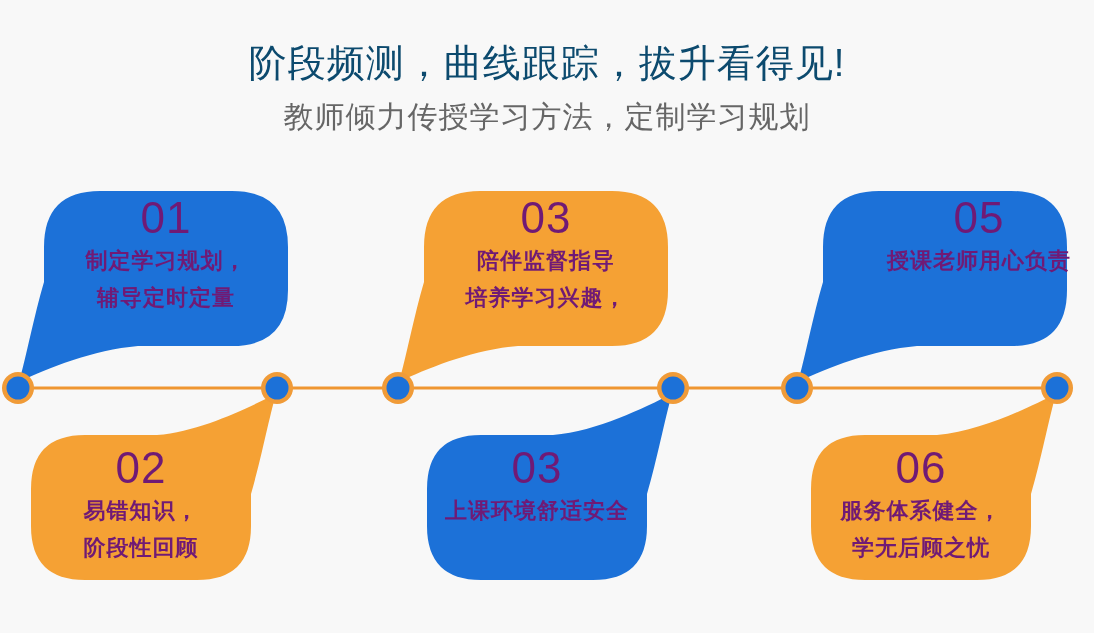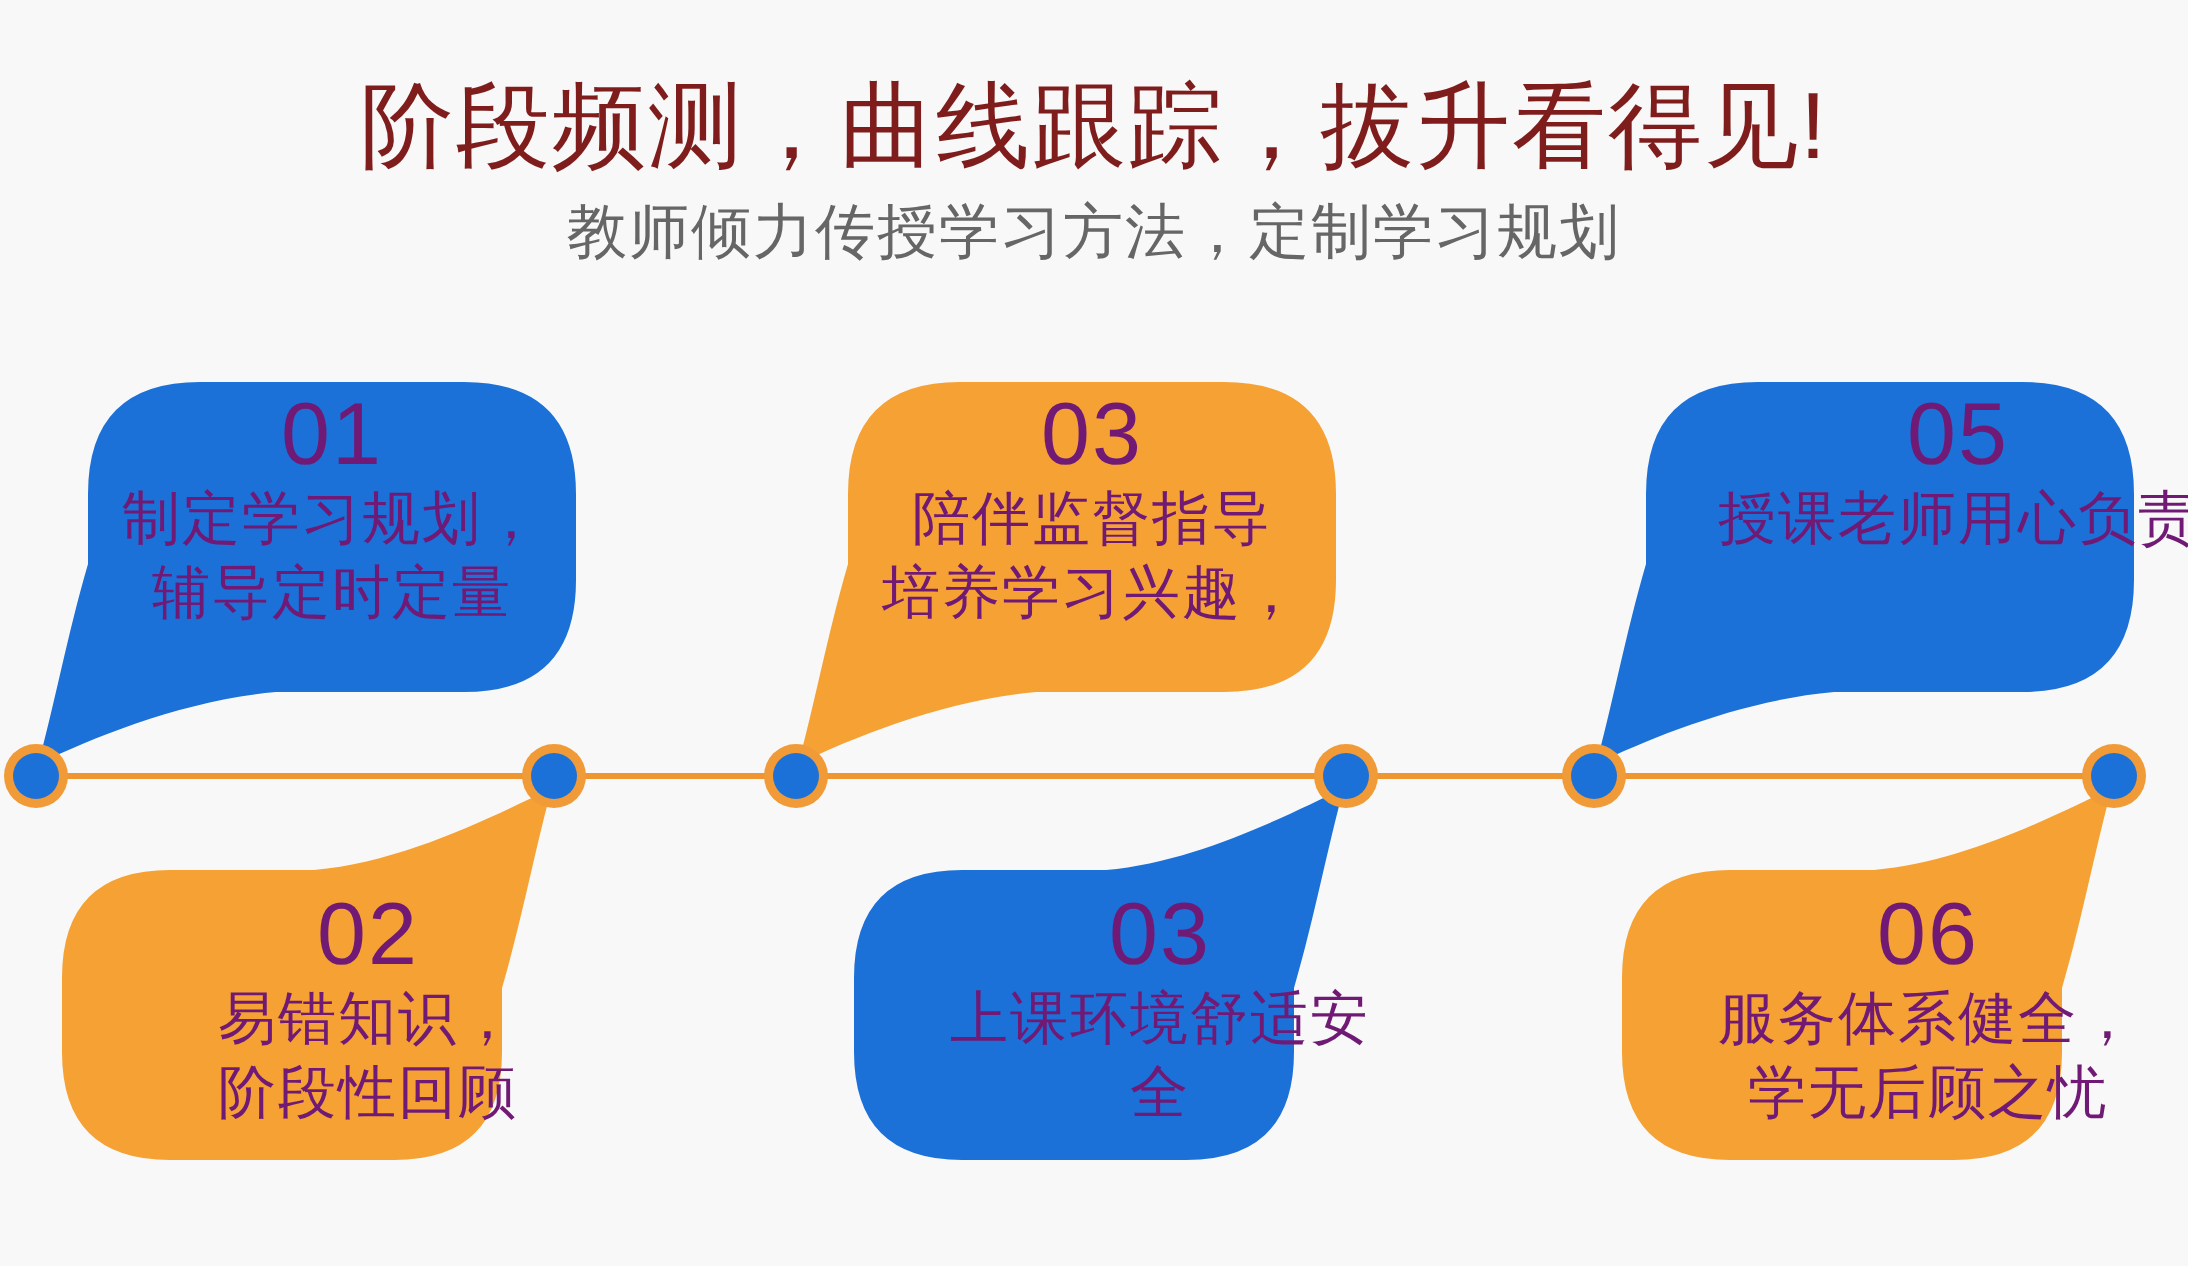--- a/index.html
+++ b/index.html
@@ -6,24 +6,24 @@
   .canvas{
     position:relative;
     width:1094px;height:633px;
     background:var(--bg,#f8f8f8);
     overflow:hidden;
     font-family:"Liberation Sans","DejaVu Sans",sans-serif;
   }
   .header{position:absolute;left:0;top:0;width:1094px;text-align:center;}
   .title{
     margin-top:34px;
-    font-size:47px;
+    font-size:38px;
     line-height:58px;
     font-weight:500;
-    color:#7f1d1d;
+    color:#0c4a6e;
     letter-spacing:1px;
   }
   .subtitle{
     margin-top:10px;
     font-size:30px;
     line-height:30px;
     font-weight:400;
     color:#666666;
     letter-spacing:1px;
   }
@@ -32,31 +32,31 @@
   .fill-orange{fill:var(--orange,#f5a134);}
   .timeline-line{stroke:var(--line,#ef9631);stroke-width:3;}
   .node-ring{fill:var(--ring,#f09b38);}
   .node-core{fill:var(--blue,#1c71d8);}
   .bubble-text{
     position:absolute;
     text-align:center;
     color:#701a75;
   }
   .bubble-text.top{top:194px;width:244px;}
-  .bubble-text.bottom{top:444px;width:220px;padding-left:43px;}
+  .bubble-text.bottom{top:444px;width:220px;}
   .num{
     font-size:44px;
     line-height:48px;
     font-weight:500;
     letter-spacing:1px;
   }
   .line{
-    font-size:29px;
+    font-size:22px;
     line-height:37px;
-    font-weight:400;
+    font-weight:700;
     letter-spacing:1px;
   }
 </style>
 </head>
 <body>
 
 <div class="canvas">
 
   <div class="header">
     <div class="title">阶段频测，曲线跟踪，拔升看得见!</div>

